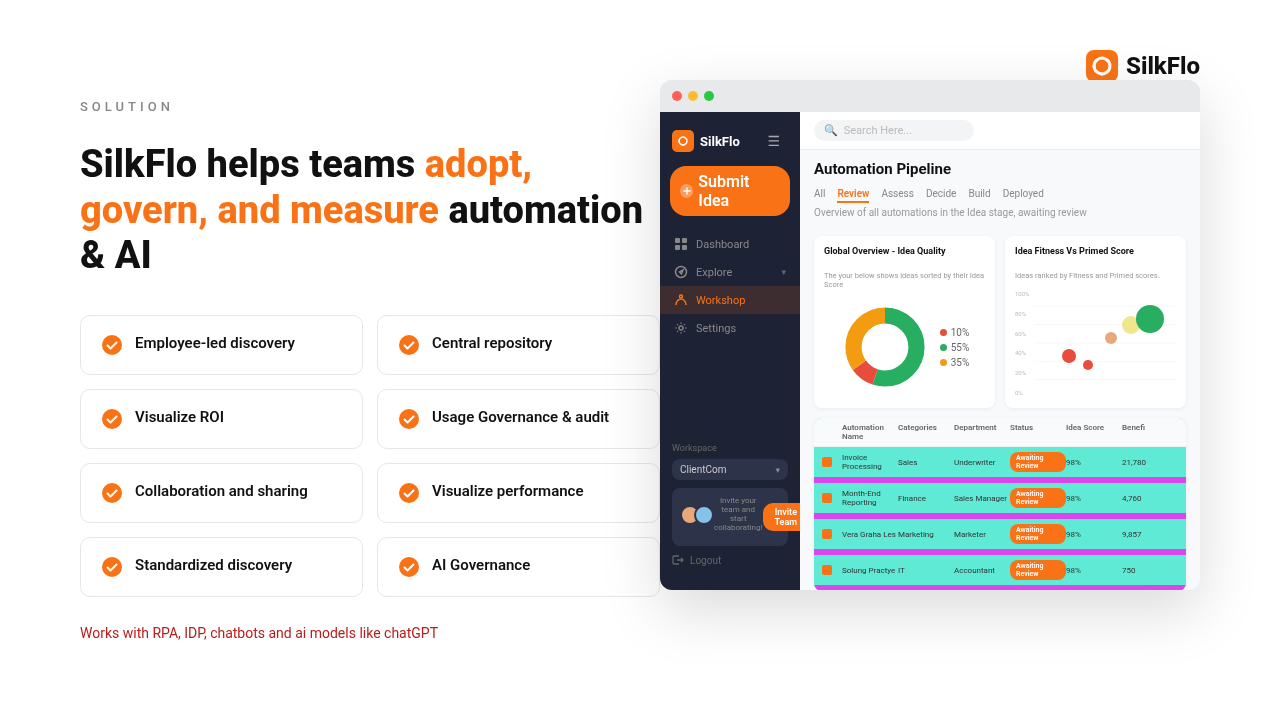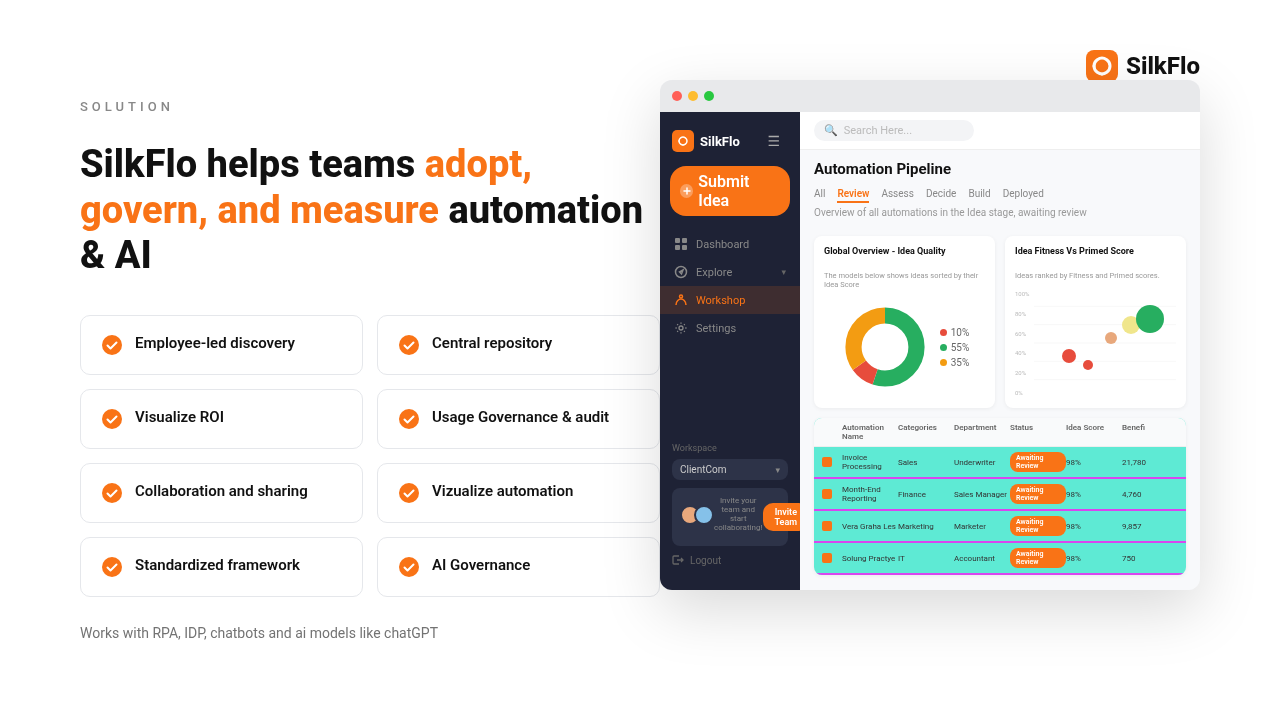--- a/index.html
+++ b/index.html
@@ -76,21 +76,21 @@
     }
 
     .feature-label {
       font-size: 15px;
       font-weight: 600;
       color: #111;
     }
 
     .works-with {
       font-size: 14px;
-      color: #737373;
+      color: #b91c1c;
       margin-top: 8px;
     }
 
     
     .right-content {
       width: 540px;
       height: 560px;
       position: relative;
       flex-shrink: 0;
     }
@@ -503,21 +503,21 @@
 
     .th-check {
       width: 20px;
       flex: none;
     }
 
     .table-row {
       display: flex;
       align-items: center;
       padding: 5px 8px;
-      border-bottom: 2px solid #d946ef;
+      border-bottom: 6px solid #d946ef;
     }
 
     .td {
       font-size: 8px;
       color: #333;
       flex: 1;
     }
 
     .td-check {
       width: 20px;
@@ -632,30 +632,30 @@
         </div>
         <span class="feature-label">Collaboration and sharing</span>
       </div>
       <div class="feature-card">
         <div class="feature-icon">
           <svg viewBox="0 0 22 22" fill="none" xmlns="http://www.w3.org/2000/svg">
             <circle cx="11" cy="11" r="10" fill="#F97316"></circle>
             <path d="M6.5 11.5l3 3 6-6" stroke="white" stroke-width="2" stroke-linecap="round" stroke-linejoin="round"></path>
           </svg>
         </div>
-        <span class="feature-label">Vizualize automation</span>
+        <span class="feature-label">Visualize performance</span>
       </div>
       <div class="feature-card">
         <div class="feature-icon">
           <svg viewBox="0 0 22 22" fill="none" xmlns="http://www.w3.org/2000/svg">
             <circle cx="11" cy="11" r="10" fill="#F97316"></circle>
             <path d="M6.5 11.5l3 3 6-6" stroke="white" stroke-width="2" stroke-linecap="round" stroke-linejoin="round"></path>
           </svg>
         </div>
-        <span class="feature-label">Standardized framework</span>
+        <span class="feature-label">Standardized discovery</span>
       </div>
       <div class="feature-card">
         <div class="feature-icon">
           <svg viewBox="0 0 22 22" fill="none" xmlns="http://www.w3.org/2000/svg">
             <circle cx="11" cy="11" r="10" fill="#F97316"></circle>
             <path d="M6.5 11.5l3 3 6-6" stroke="white" stroke-width="2" stroke-linecap="round" stroke-linejoin="round"></path>
           </svg>
         </div>
         <span class="feature-label">AI Governance</span>
       </div>
@@ -777,21 +777,21 @@
               <span class="pipeline-tab">Build</span>
               <span class="pipeline-tab">Deployed</span>
             </div>
 
             <div class="pipeline-desc">Overview of all automations in the Idea stage, awaiting review</div>
 
             <div class="charts-row">
 
               <div class="chart-card">
                 <div class="chart-title">Global Overview - Idea Quality</div>
-                <div class="chart-subtitle">The models below shows ideas sorted by their Idea Score</div>
+                <div class="chart-subtitle">The your below shows ideas sorted by their Idea Score</div>
                 <div class="donut-chart-area">
                   <svg class="donut-svg" viewBox="0 0 100 100">
 
                     <circle cx="50" cy="50" r="35" fill="none" stroke="#27ae60" stroke-width="18" stroke-dasharray="121 220" stroke-dashoffset="0" transform="rotate(-90 50 50)"></circle>
                     <circle cx="50" cy="50" r="35" fill="none" stroke="#e74c3c" stroke-width="18" stroke-dasharray="22 220" stroke-dashoffset="-121" transform="rotate(-90 50 50)"></circle>
                     <circle cx="50" cy="50" r="35" fill="none" stroke="#f39c12" stroke-width="18" stroke-dasharray="77 220" stroke-dashoffset="-143" transform="rotate(-90 50 50)"></circle>
                     <circle cx="50" cy="50" r="23" fill="white"></circle>
                   </svg>
                   <div class="donut-legend">
                     <div class="legend-item">

